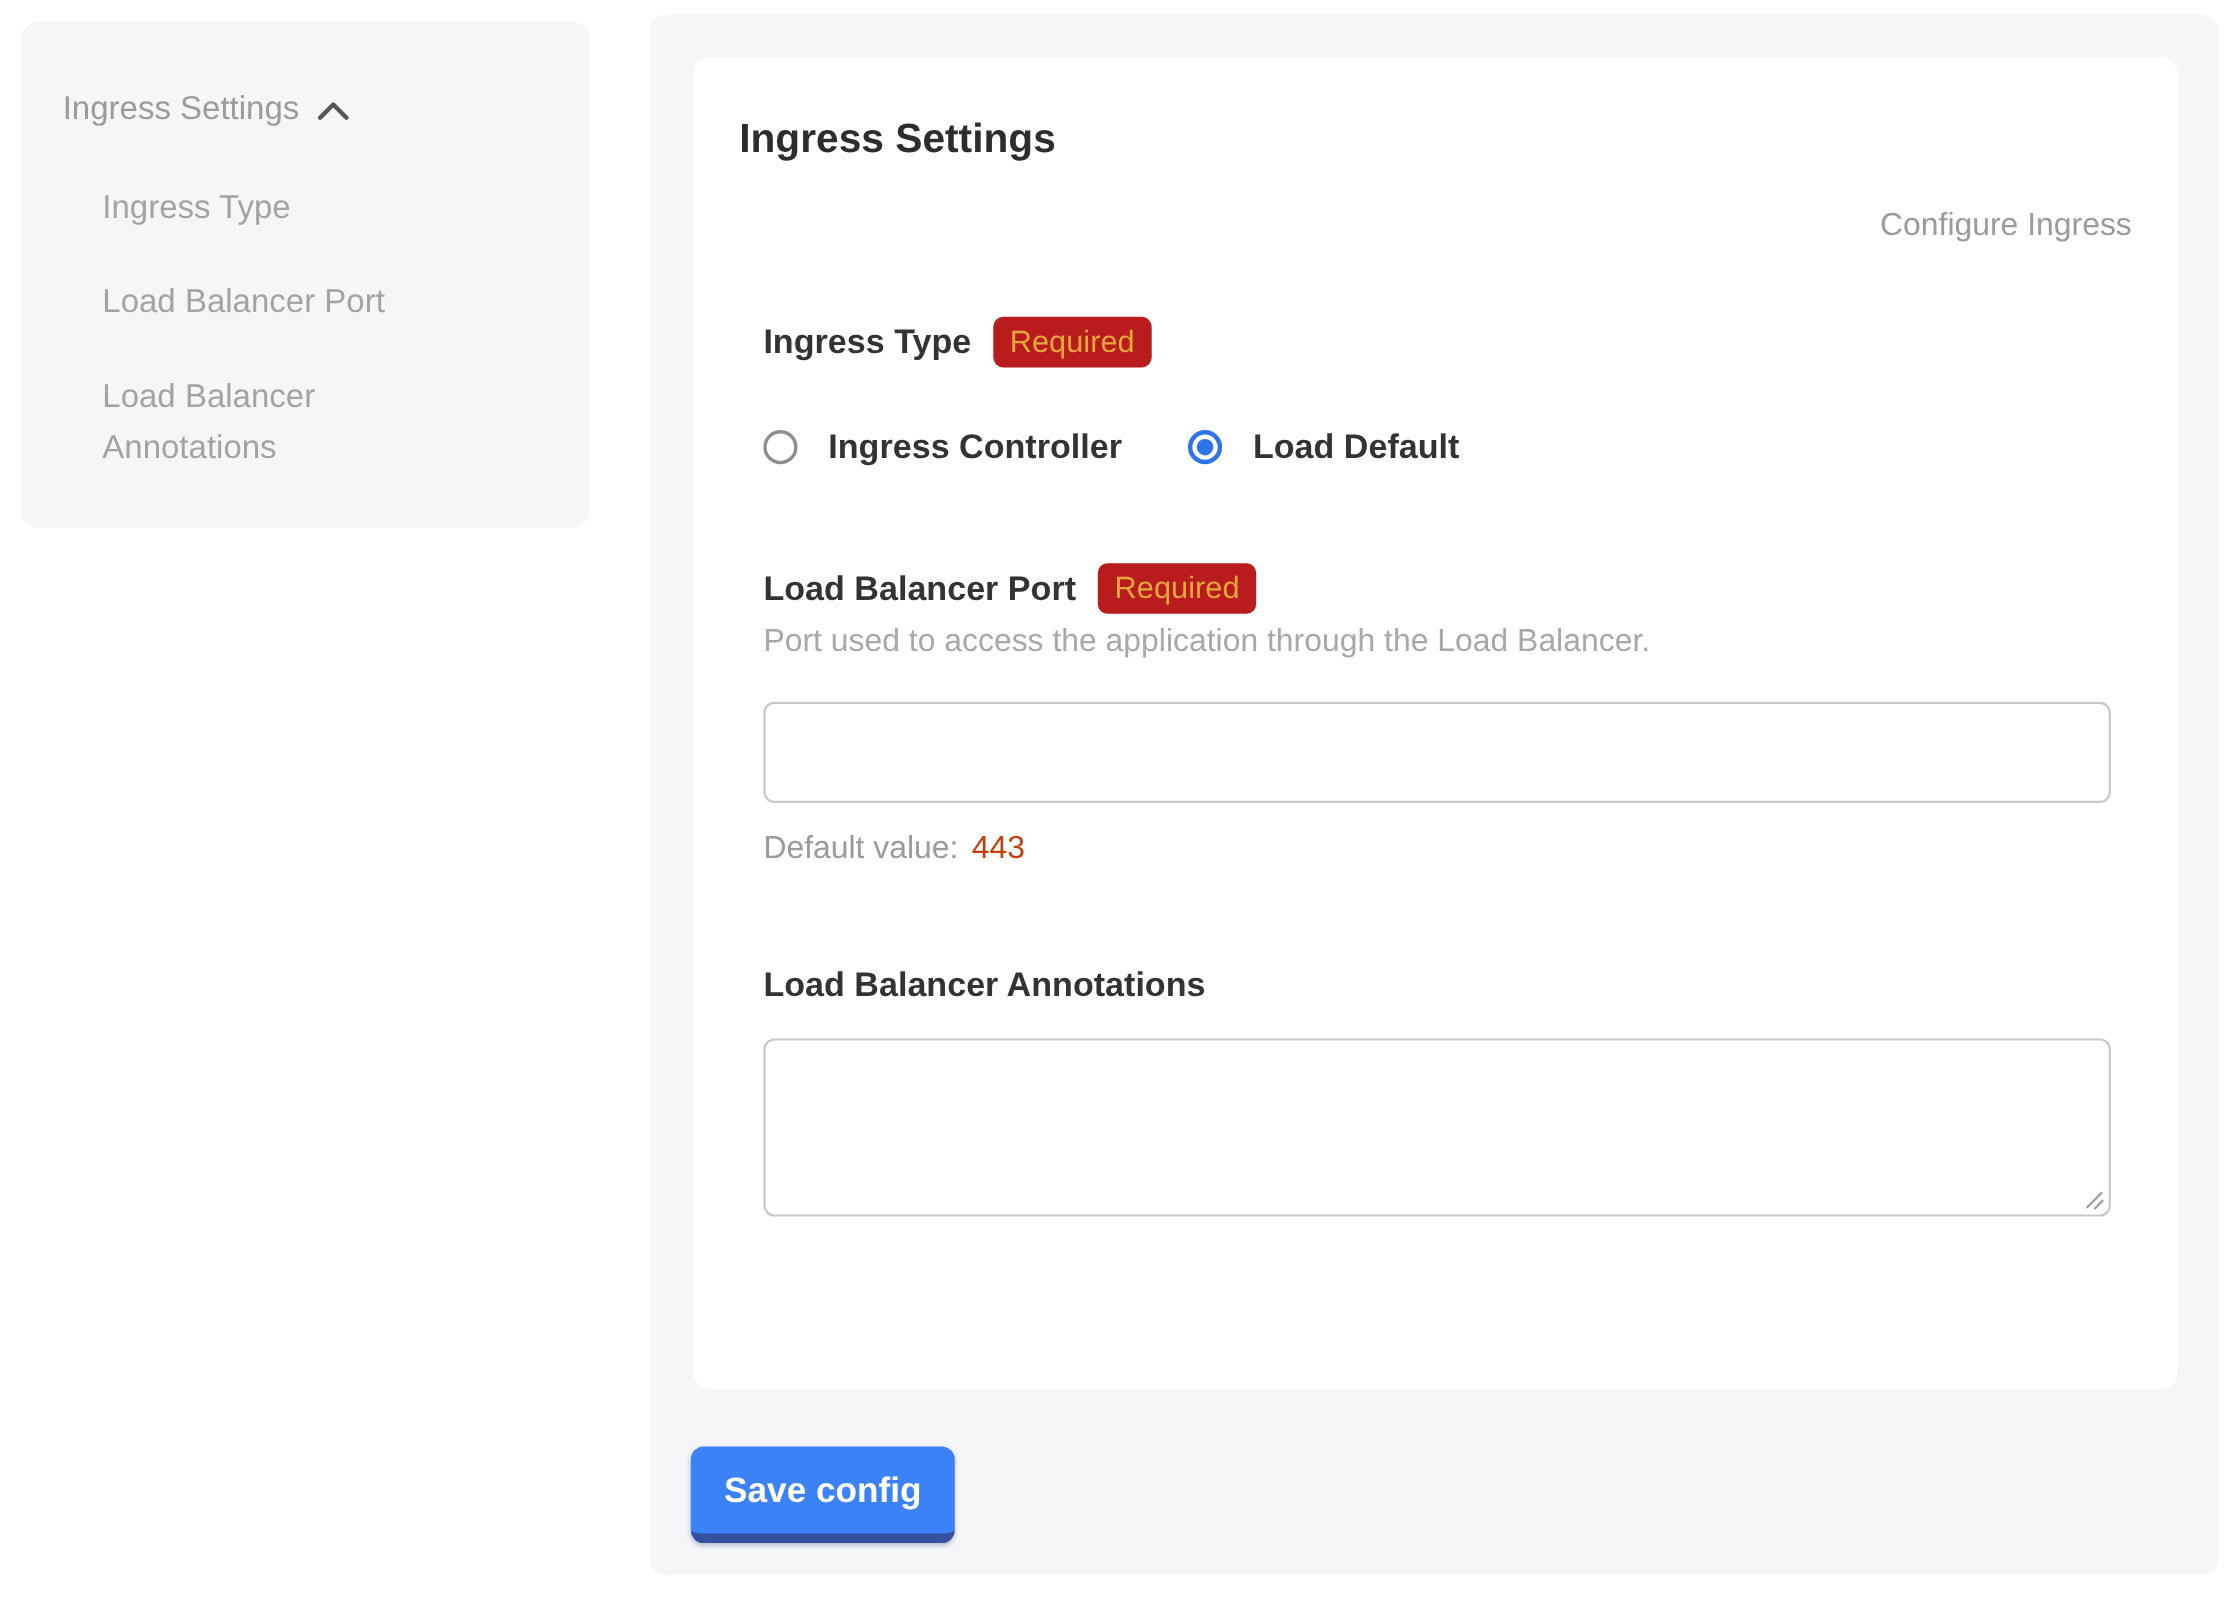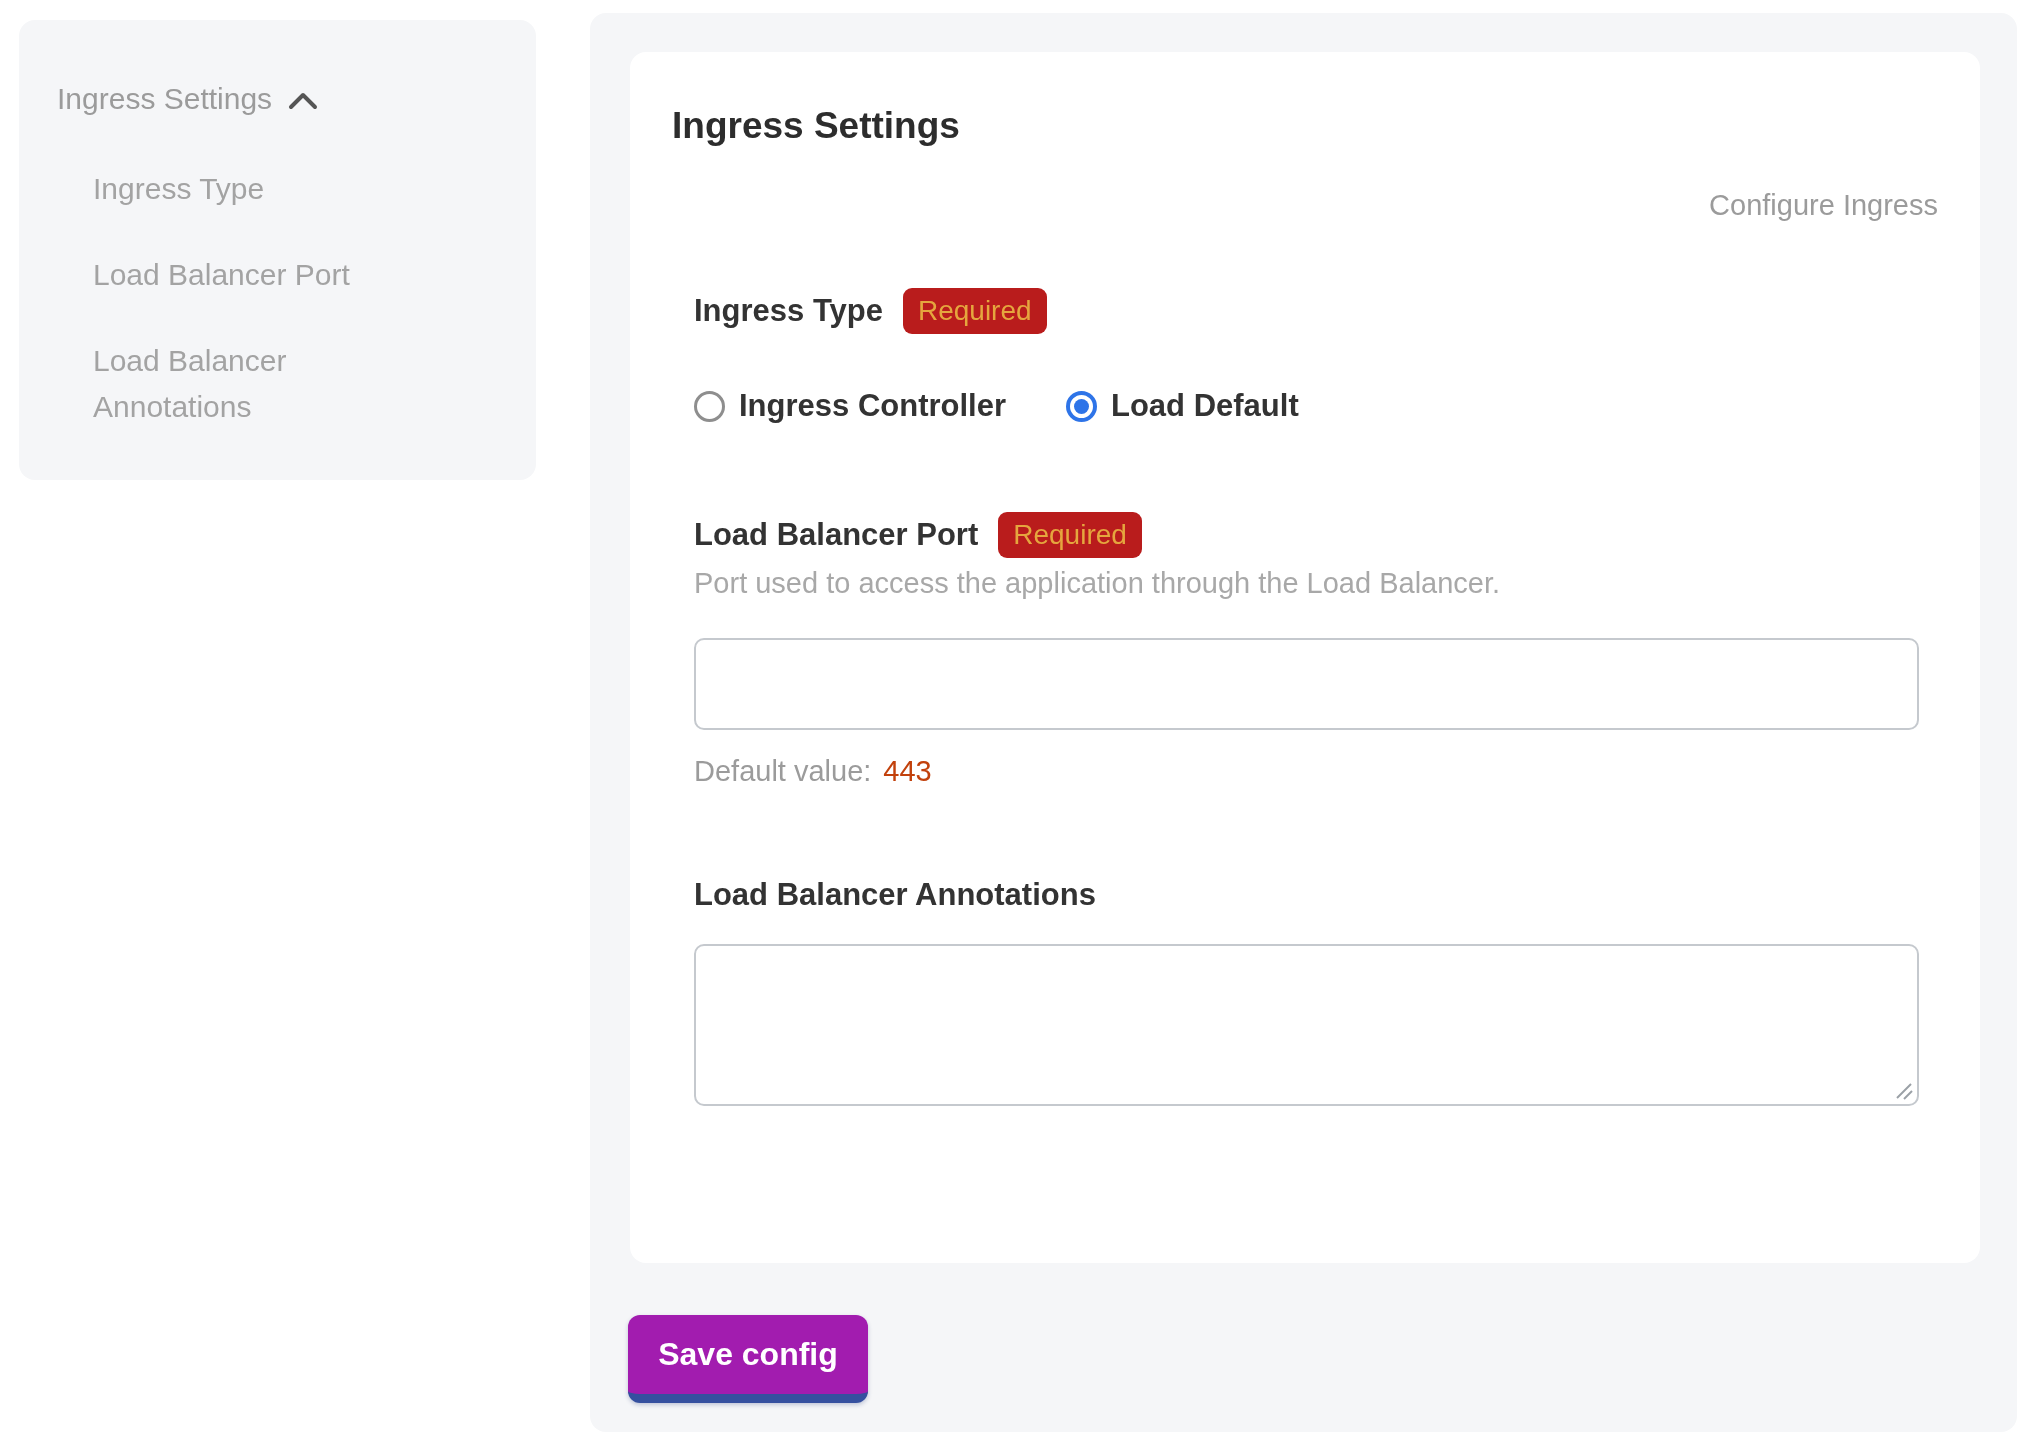--- a/index.html
+++ b/index.html
@@ -92,21 +92,21 @@
   }
   .section-help {
     margin-top: 6px;
     font-size: 29px;
     color: #a8a8a8;
     line-height: 38px;
   }
 
   .sec-ingress-type { margin-top: 64px; }
   .radio-row { margin-top: 54px; display: flex; align-items: center; gap: 60px; }
-  .radio-option { display: flex; align-items: center; gap: 14px; cursor: pointer; }
+  .radio-option { display: flex; align-items: center; gap: 28px; cursor: pointer; }
   .radio-circle {
     width: 31px; height: 31px;
     border-radius: 50%;
     border: 3px solid #8e8e8e;
     background: #ffffff;
     position: relative;
     flex: none;
   }
   .radio-circle.checked { border: 4px solid #2e74e8; }
   .radio-circle.checked::after {
@@ -167,21 +167,21 @@
     position: absolute;
     right: 5px; bottom: 5px;
     width: 20px; height: 20px;
     cursor: nwse-resize;
   }
 
   .save-button {
     position: absolute;
     left: 38px; top: 1302px;
     width: 240px; height: 88px;
-    background: #a21caf;
+    background: #3b82f6;
     border: none;
     border-bottom: 9px solid #35509f;
     border-radius: 12px;
     color: #ffffff;
     font-size: 32px;
     font-weight: 700;
     font-family: "Liberation Sans", "DejaVu Sans", sans-serif;
     cursor: pointer;
     box-shadow: 0 2px 4px rgba(30,50,120,0.25);
   }

